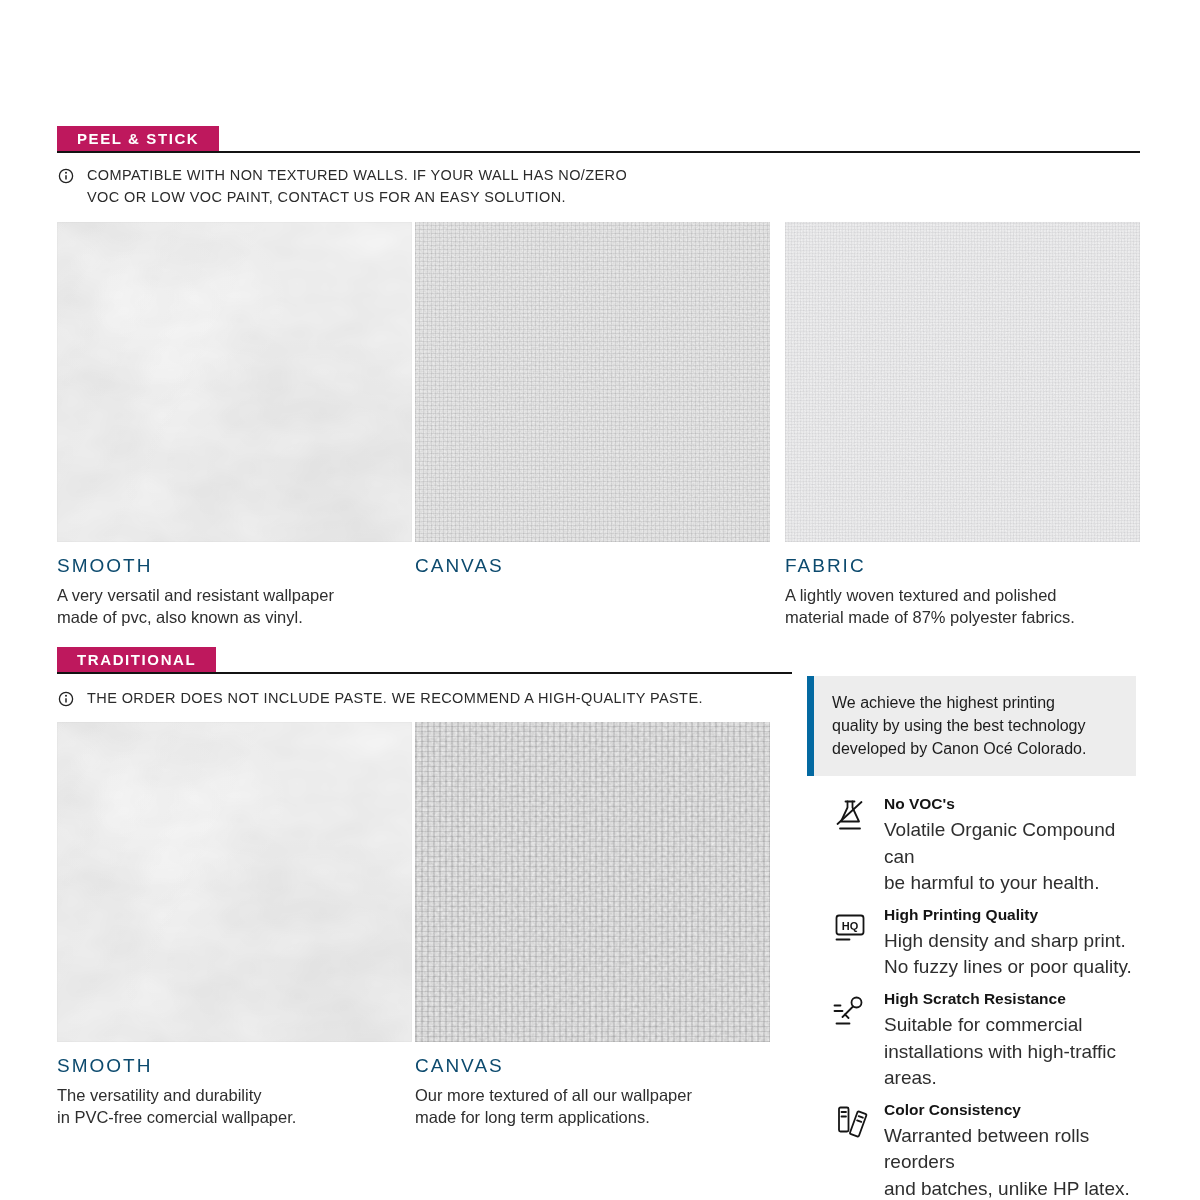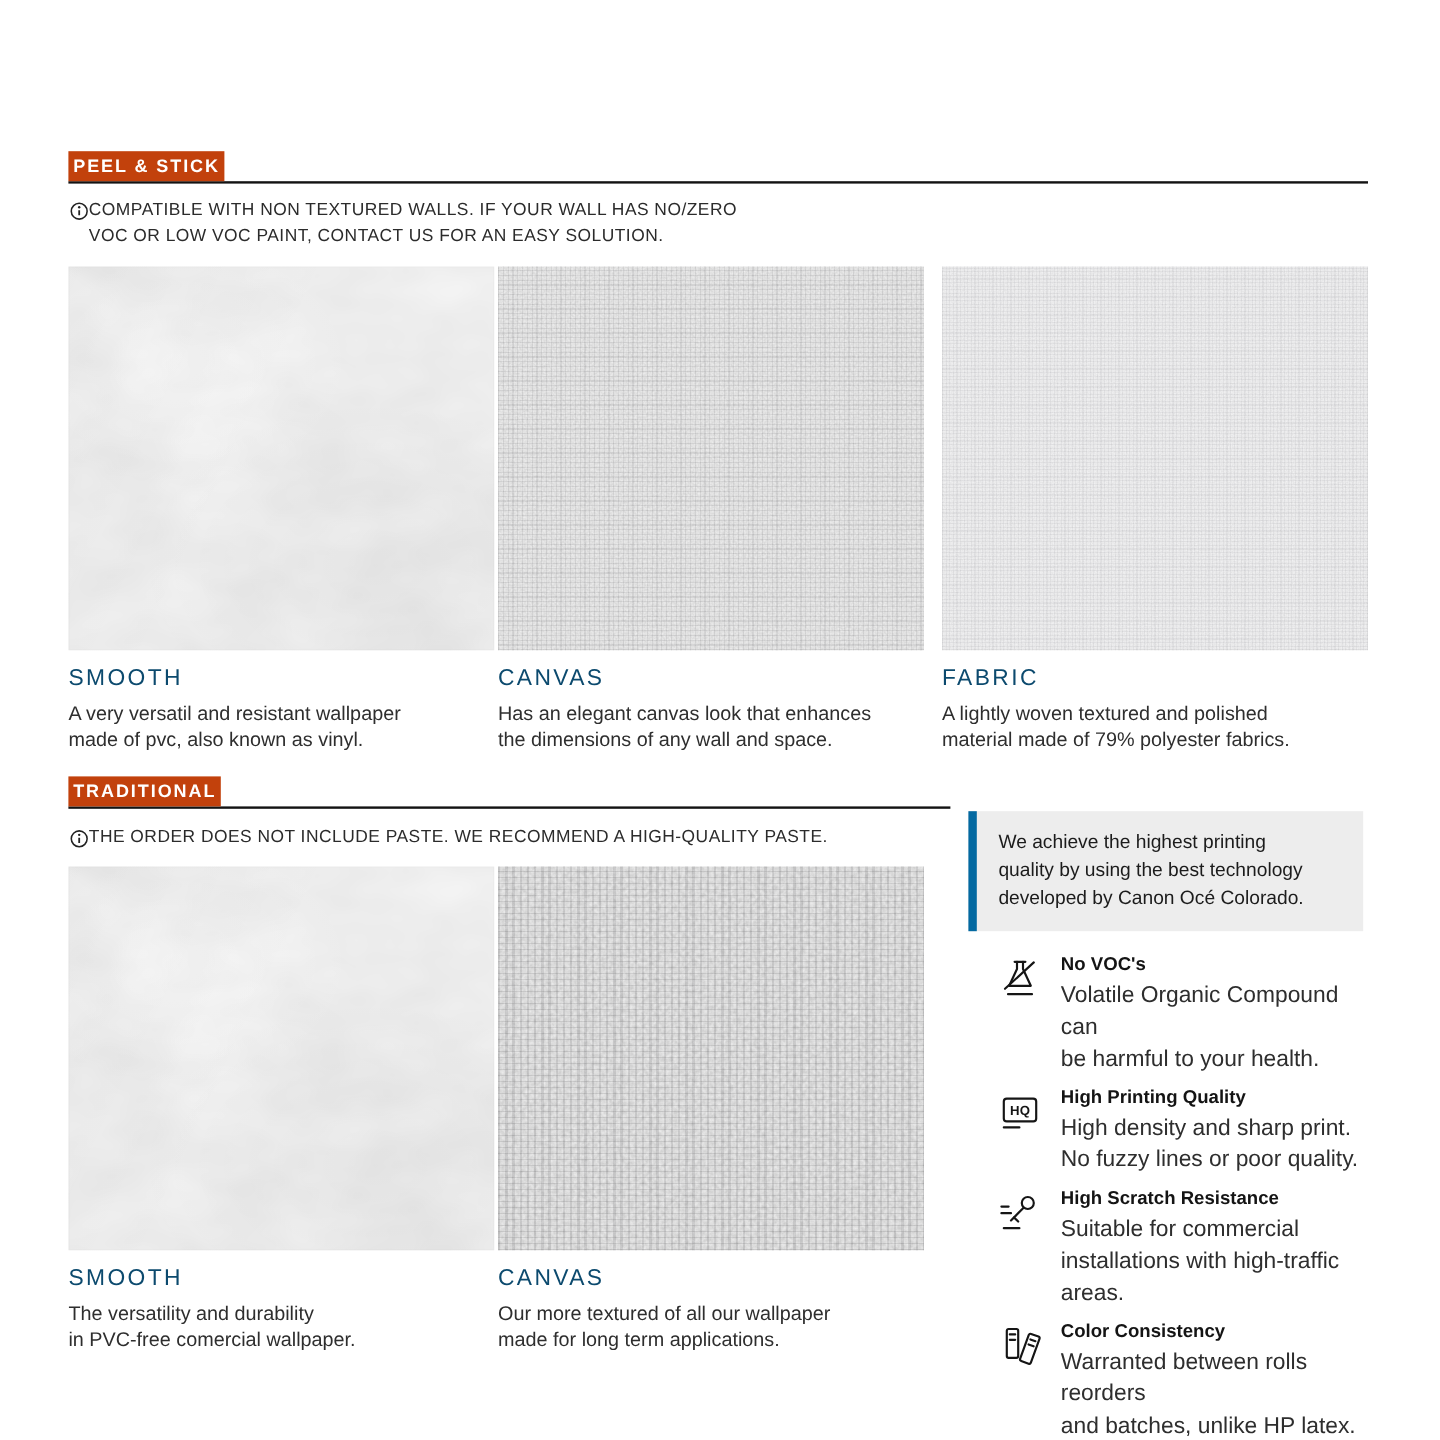--- a/index.html
+++ b/index.html
@@ -37,37 +37,37 @@
     height: 25px;
     border-bottom: 2px solid #131313;
   }
   .rule-1 { left: 57px; top: 128px; width: 1083px; }
   .rule-2 { left: 57px; top: 649px; width: 735px; }
   .badge {
     position: absolute;
     left: 0;
     bottom: 0;
     height: 25px;
-    background: #c2410c;
+    background: #be185d;
     color: #ffffff;
     display: inline-flex;
     align-items: center;
-    padding: 0 4px;
+    padding: 0 20px;
     font-size: 15px;
     font-weight: 700;
     letter-spacing: 1.6px;
     white-space: nowrap;
   }
 
   
   .note {
     position: absolute;
     display: flex;
     align-items: flex-start;
-    gap: 0;
+    gap: 13px;
     font-size: 14.5px;
     letter-spacing: 0.4px;
     color: #2b2b2b;
     line-height: 1.5;
   }
   .note .info-icon { flex: none; margin-top: 3px; }
   .note-text { white-space: pre-line; }
   #note-1 { left: 58px; top: 165px; max-width: 620px; }
   #note-2 { left: 58px; top: 688px; max-width: 720px; }
 
@@ -224,35 +224,33 @@
   </figure>
 
   <figure class="swatch-block" id="sw-b">
     <div class="swatch tex-canvas">
       <svg class="noise" width="355" height="320" aria-hidden="true">
           <rect width="355" height="320" filter="url(#n-canvas)"></rect>
         </svg>
     </div>
     <figcaption>
       <div class="swatch-name">CANVAS</div>
-      <div class="swatch-desc">Has an elegant canvas look that enhances
-the dimensions of any wall and space.</div>
     </figcaption>
   </figure>
 
   <figure class="swatch-block" id="sw-c">
     <div class="swatch tex-fabric">
       <svg class="noise" width="355" height="320" aria-hidden="true">
           <rect width="355" height="320" filter="url(#n-fabric)"></rect>
         </svg>
     </div>
     <figcaption>
       <div class="swatch-name">FABRIC</div>
       <div class="swatch-desc">A lightly woven textured and polished
-material made of 79% polyester fabrics.</div>
+material made of 87% polyester fabrics.</div>
     </figcaption>
   </figure>
 
   <div class="rule rule-2">
     <div class="badge">TRADITIONAL</div>
   </div>
 
   <div class="note" id="note-2">
     <svg class="info-icon" width="16" height="16" viewBox="0 0 16 16">
       <circle cx="8" cy="8" r="6.6" fill="none" stroke="#222" stroke-width="1.3"></circle>

